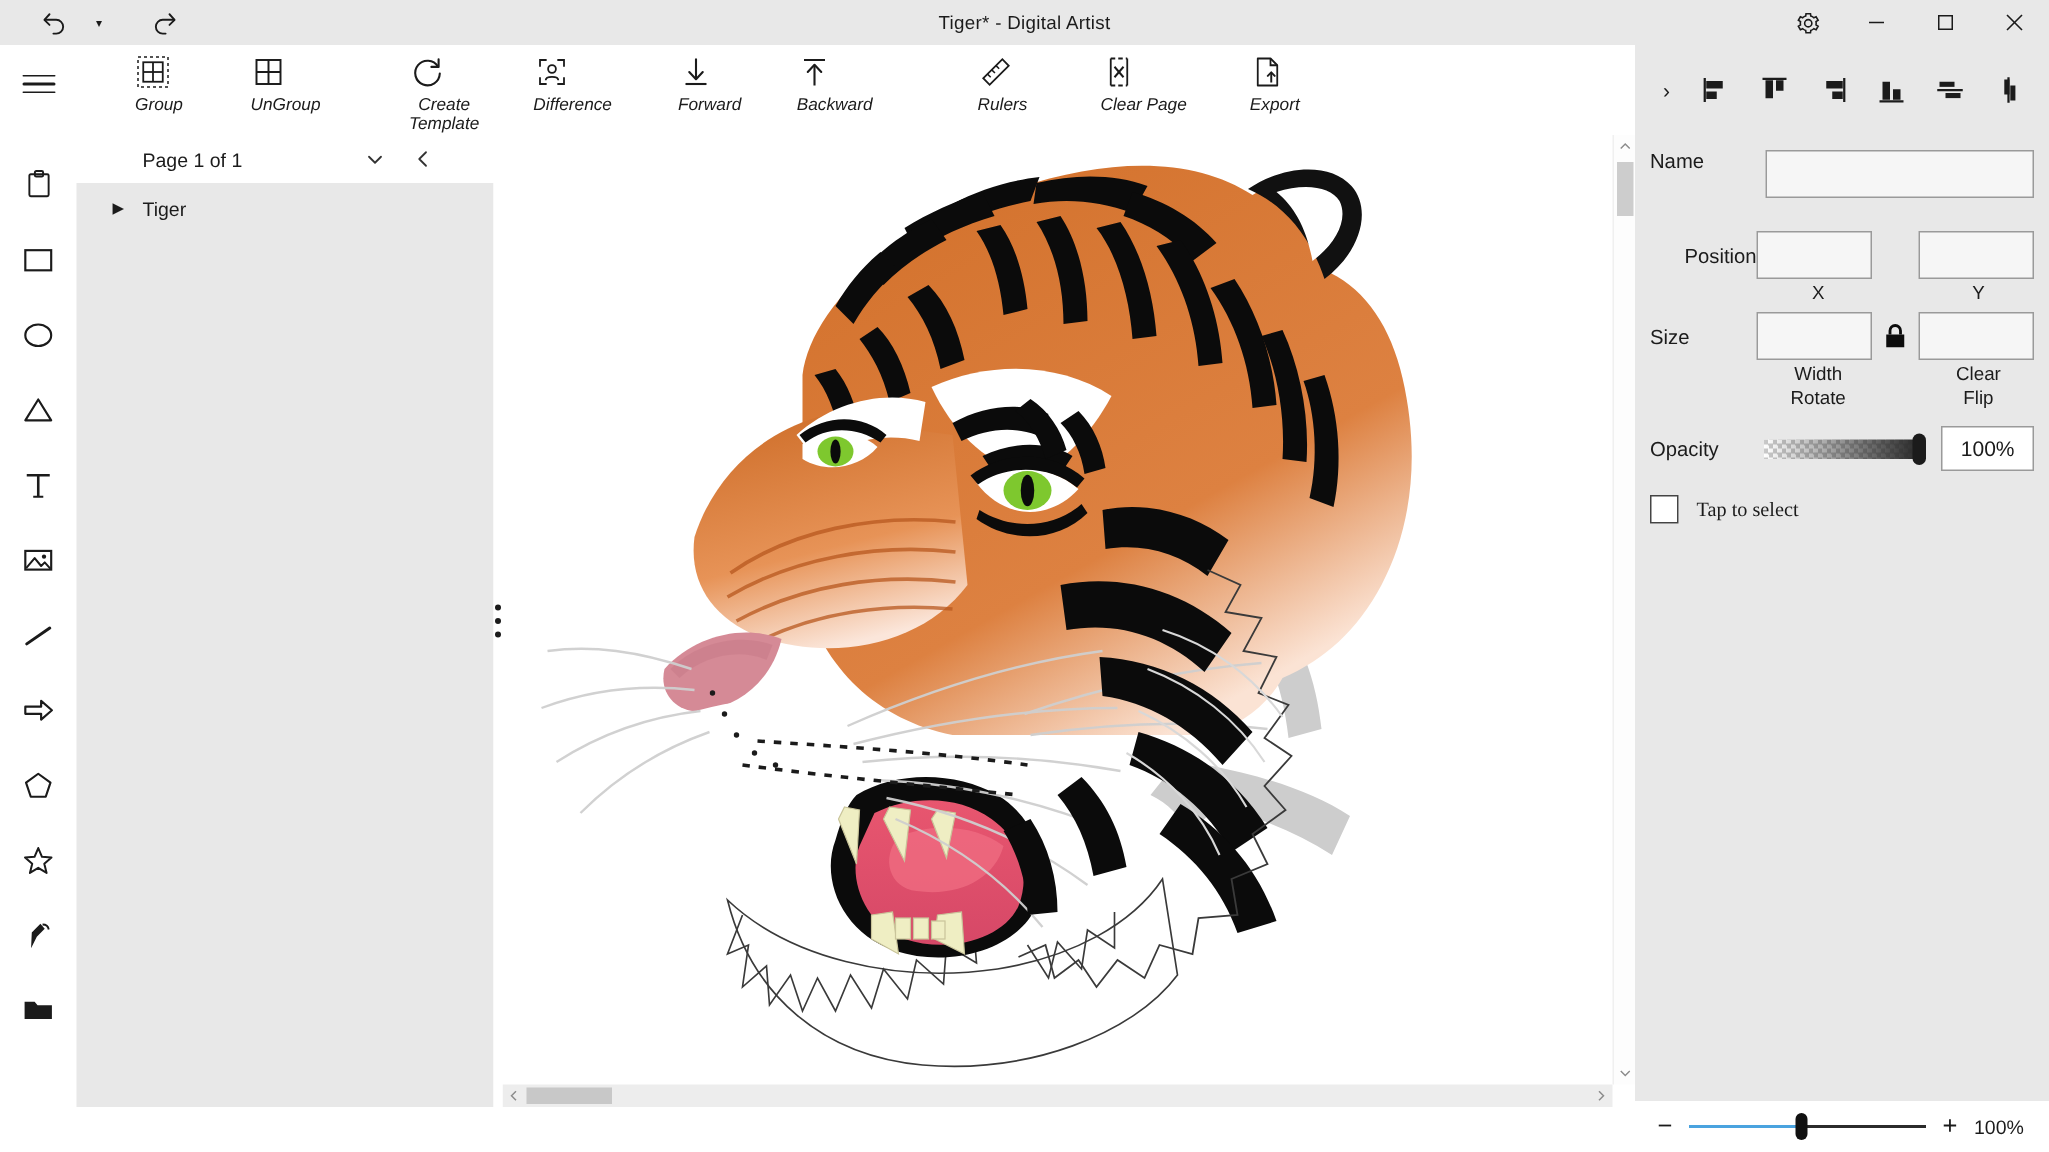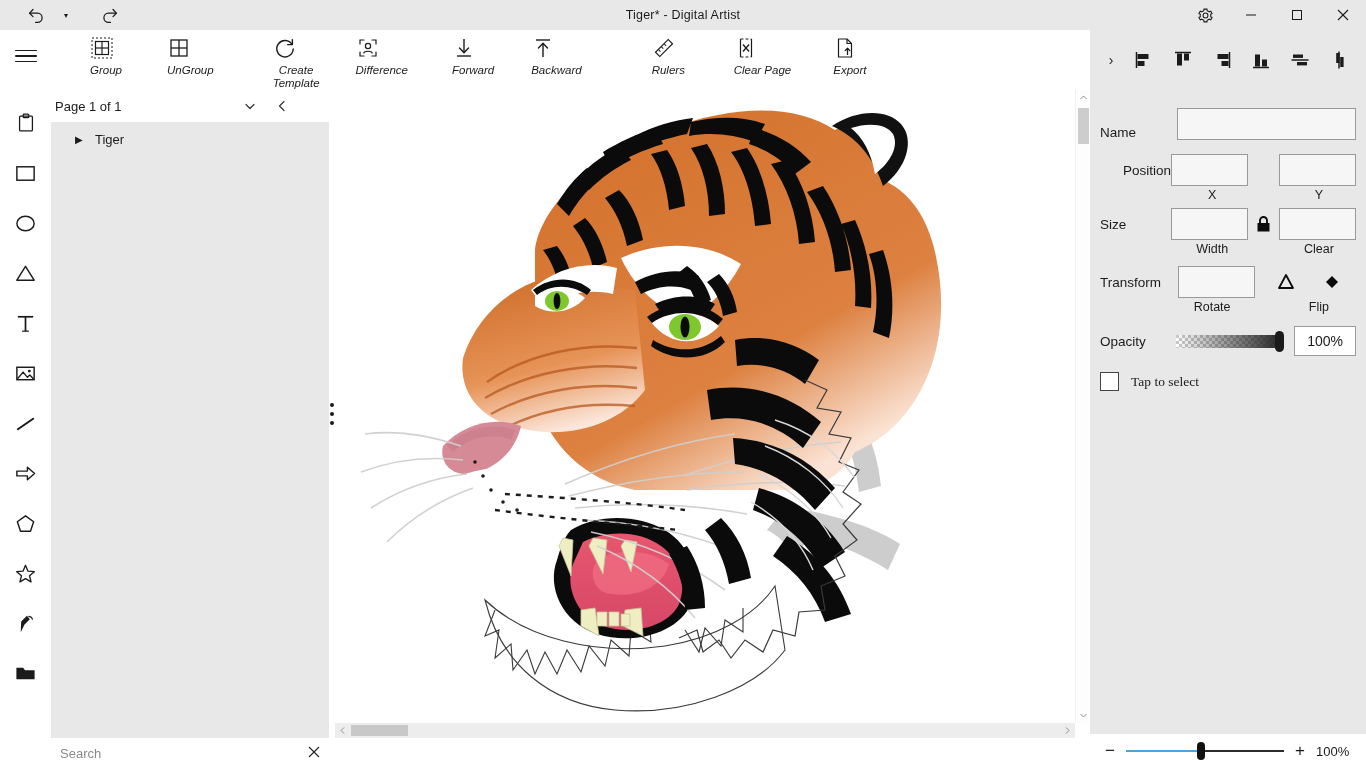--- a/index.html
+++ b/index.html
@@ -85,20 +85,21 @@
   }
   .tool {
     width: 51px; height: 50px; display: flex; align-items: center; justify-content: center;
     color: #1b1b1b;
   }
 
   
   .layerpanel {
     position: absolute; left: 51px; top: 90px; width: 247px; height: 648px;
     background: #ffffff;
+    padding-left: 40px;
   }
   .page-head {
     height: 32px; display: flex; align-items: center;
     padding-left: 4px; background: #ffffff;
   }
   .page-label { font-size: 13px; color: #1b1b1b; }
   .page-head-actions { margin-left: auto; display: flex; align-items: center; }
   .phbtn { width: 32px; height: 28px; display: flex; align-items: center; justify-content: center; color: #333; }
   .layerlist {
     position: absolute; left: 0; top: 32px; width: 278px; height: 616px;
@@ -171,21 +172,21 @@
     position: absolute; right: 0; top: 90px; width: 276px; height: 678px;
     background: #e8e8e8;
     padding: 0 10px;
   }
   .plabel { font-size: 13.5px; color: #1b1b1b; }
   .field {
     background: #f6f6f6; border: 1px solid #9a9a9a; height: 30px;
   }
   .sublabel { font-size: 12.5px; color: #1b1b1b; text-align: center; }
 
-  .name-row { height: 40px; display: flex; align-items: flex-end; margin-top: 10px; }
+  .name-row { height: 40px; display: flex; align-items: flex-start; margin-top: 10px; }
   .name-row .plabel { width: 78px; }
   .name-field { width: 180px; height: 32px; }
 
   .pos-row { margin-top: 14px; display: flex; align-items: center; }
   .pos-row .plabel { width: 78px; text-align: right; }
   .pos-field { width: 77px; height: 32px; }
   .pos-gap { width: 34px; }
   .sub-row { display: flex; margin-top: 2px; }
   .sub-row .sp { width: 78px; }
   .sub-row .s1 { width: 77px; }
@@ -540,29 +541,20 @@
       </div>
     </div>
     <div class="layerlist">
       <div class="layer-row">
         <span class="layer-arrow">▶</span>
         <span>Tiger</span>
       </div>
     </div>
   </div>
 
-  <div class="searchbar">
-    <input type="text" placeholder="Search" style="">
-    <div class="search-clear">
-      <svg width="12" height="12" viewBox="0 0 12 12">
-          <line x1="1" y1="1" x2="11" y2="11" stroke="#222" stroke-width="1.1"></line>
-          <line x1="11" y1="1" x2="1" y2="11" stroke="#222" stroke-width="1.1"></line>
-        </svg>
-    </div>
-  </div>
 
   <div class="splitter">
     <div class="splitter-dots">
         <i></i>
         <i></i>
         <i></i>
       </div>
   </div>
 
   <div class="canvaswrap">
@@ -825,36 +817,20 @@
       </span>
       <input class="field pos-field" type="text" value="" style="">
     </div>
     <div class="sub-row">
       <span class="sp"></span>
       <span class="s1 sublabel">Width</span>
       <span class="gp"></span>
       <span class="s2 sublabel">Clear</span>
     </div>
 
-    <div class="tr-row">
-      <span class="plabel">Transform</span>
-      <input class="field pos-field" type="text" value="" style="">
-      <span class="flipbtns">
-        <span class="flipbtn">
-          <svg width="18" height="18" viewBox="0 0 18 18">
-            <path d="M9 2 L16 15 H2 Z" fill="none" stroke="#0b0b0b" stroke-width="1.8" stroke-linejoin="round"></path>
-          </svg>
-        </span>
-        <span class="flipbtn">
-          <svg width="18" height="18" viewBox="0 0 18 18">
-            <path d="M9 3 L15 9 L9 15 L3 9 Z" fill="#0b0b0b"></path>
-          </svg>
-        </span>
-      </span>
-    </div>
     <div class="sub-row">
       <span class="sp"></span>
       <span class="s1 sublabel">Rotate</span>
       <span class="gp"></span>
       <span class="s2 sublabel">Flip</span>
     </div>
 
     <div class="op-row">
       <span class="plabel">Opacity</span>
       <span class="op-slider">

